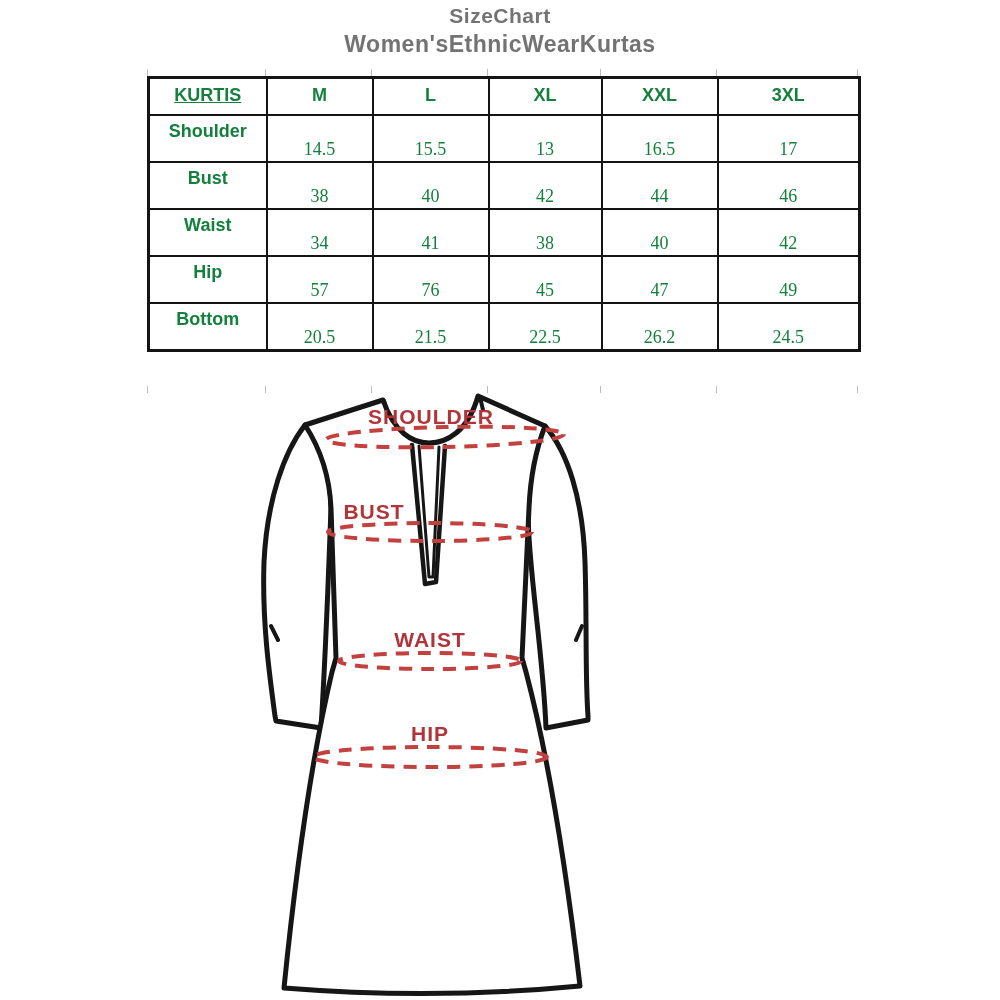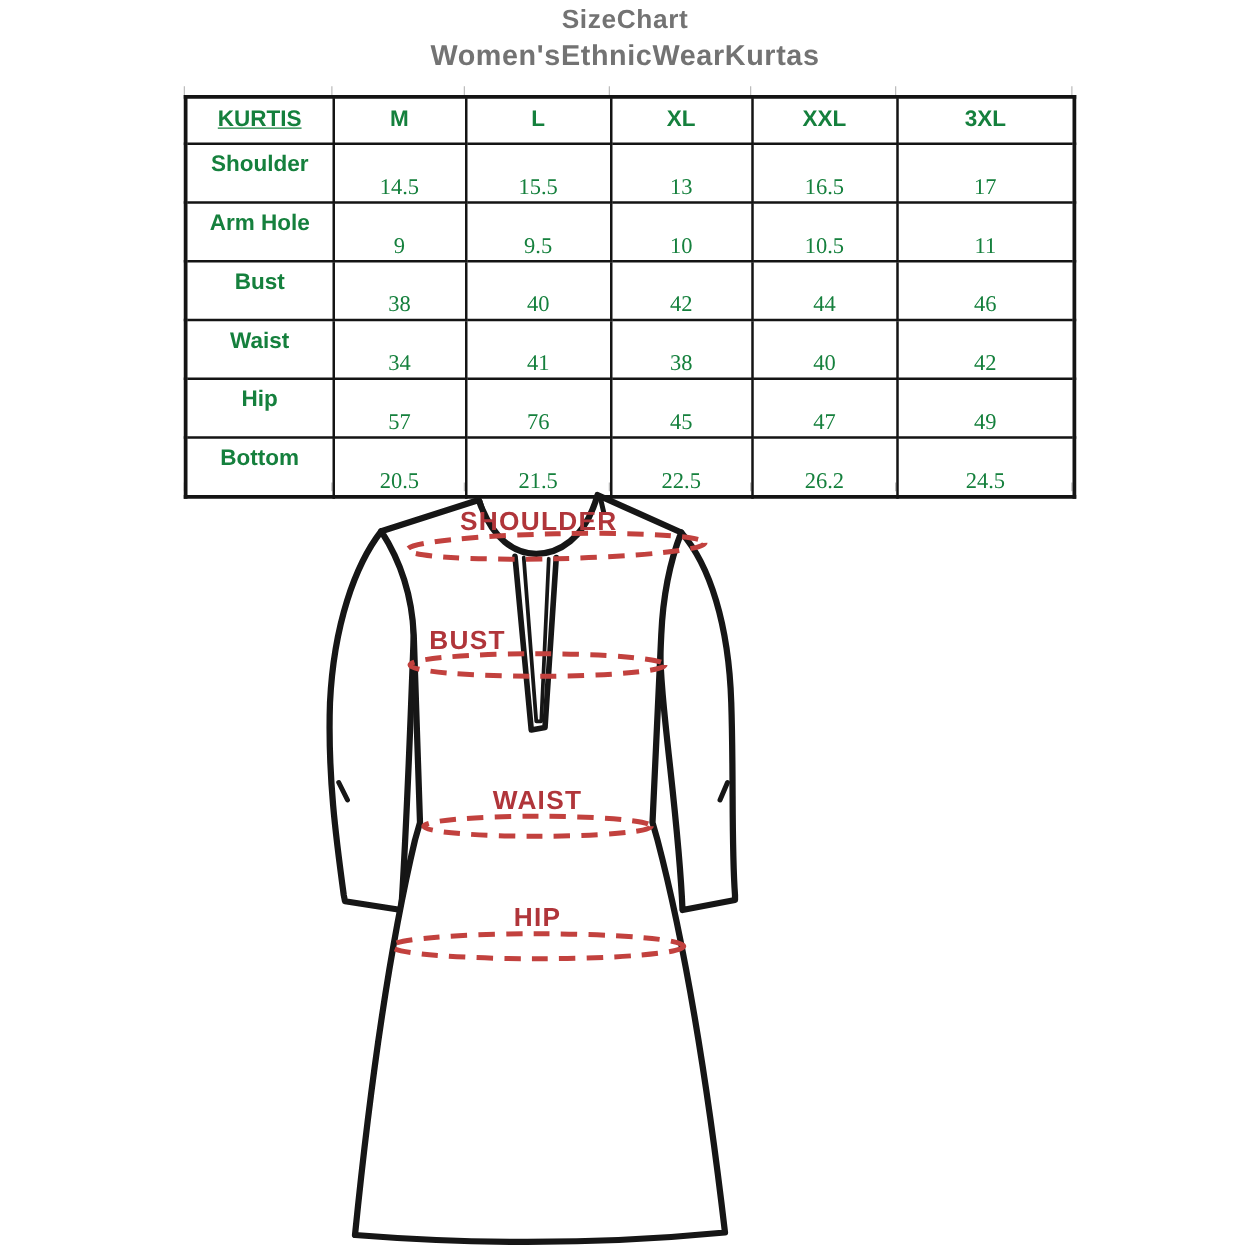--- a/index.html
+++ b/index.html
@@ -94,28 +94,20 @@
   <tbody>
     <tr>
       <td class="label-cell">Shoulder</td>
       <td class="value-cell">14.5</td>
       <td class="value-cell">15.5</td>
       <td class="value-cell">13</td>
       <td class="value-cell">16.5</td>
       <td class="value-cell">17</td>
     </tr>
     <tr>
-      <td class="label-cell">Arm Hole</td>
-      <td class="value-cell">9</td>
-      <td class="value-cell">9.5</td>
-      <td class="value-cell">10</td>
-      <td class="value-cell">10.5</td>
-      <td class="value-cell">11</td>
-    </tr>
-    <tr>
       <td class="label-cell">Bust</td>
       <td class="value-cell">38</td>
       <td class="value-cell">40</td>
       <td class="value-cell">42</td>
       <td class="value-cell">44</td>
       <td class="value-cell">46</td>
     </tr>
     <tr>
       <td class="label-cell">Waist</td>
       <td class="value-cell">34</td>

